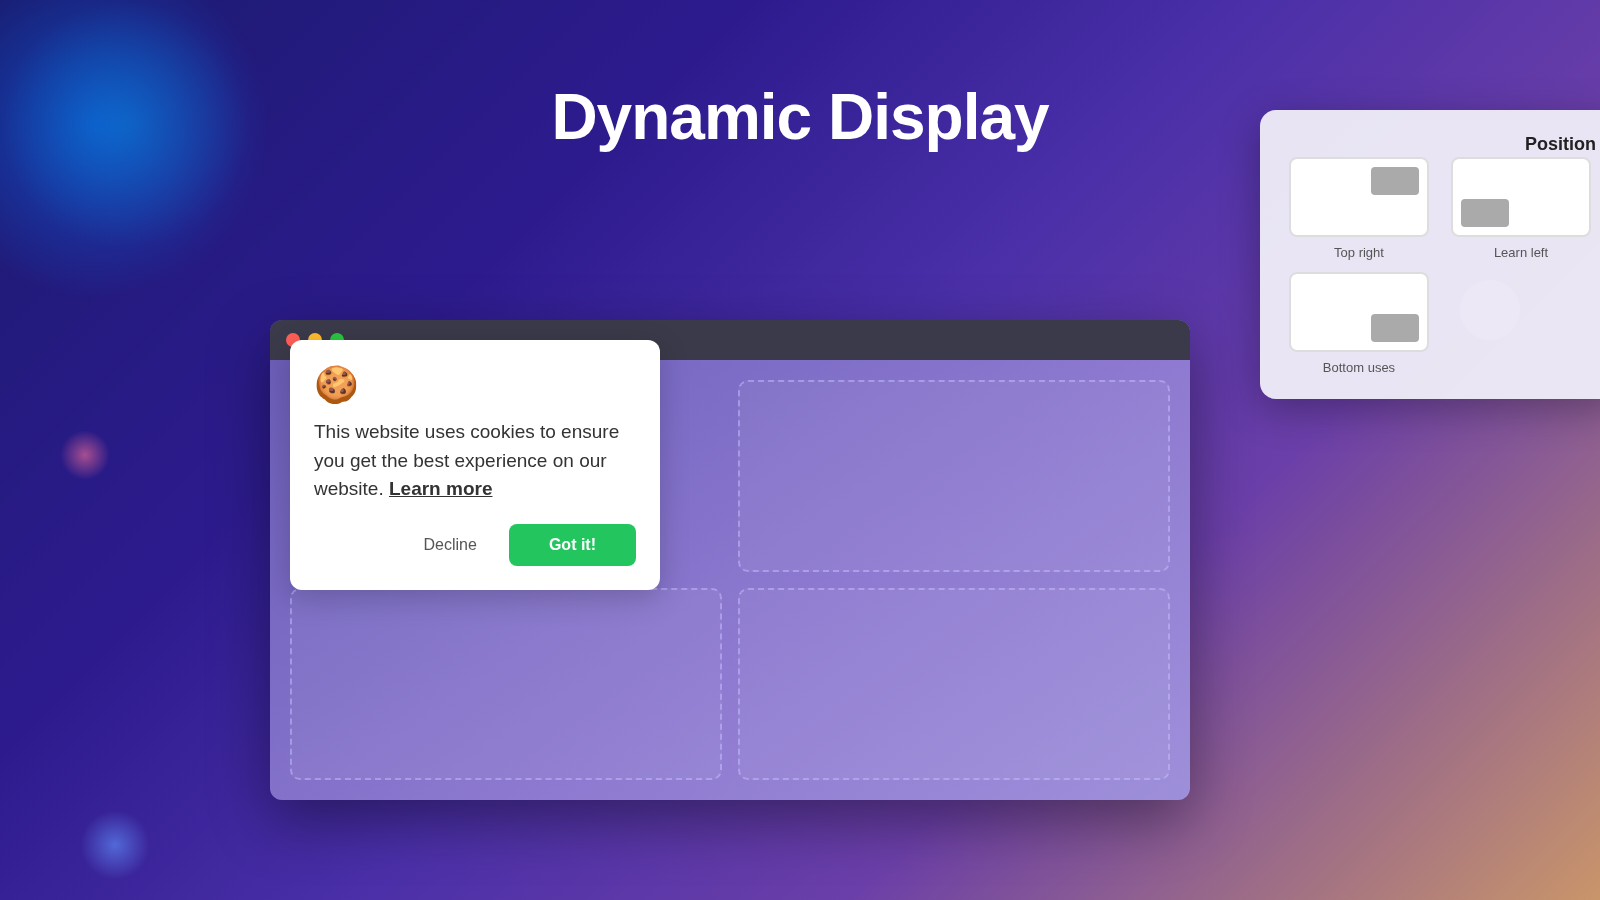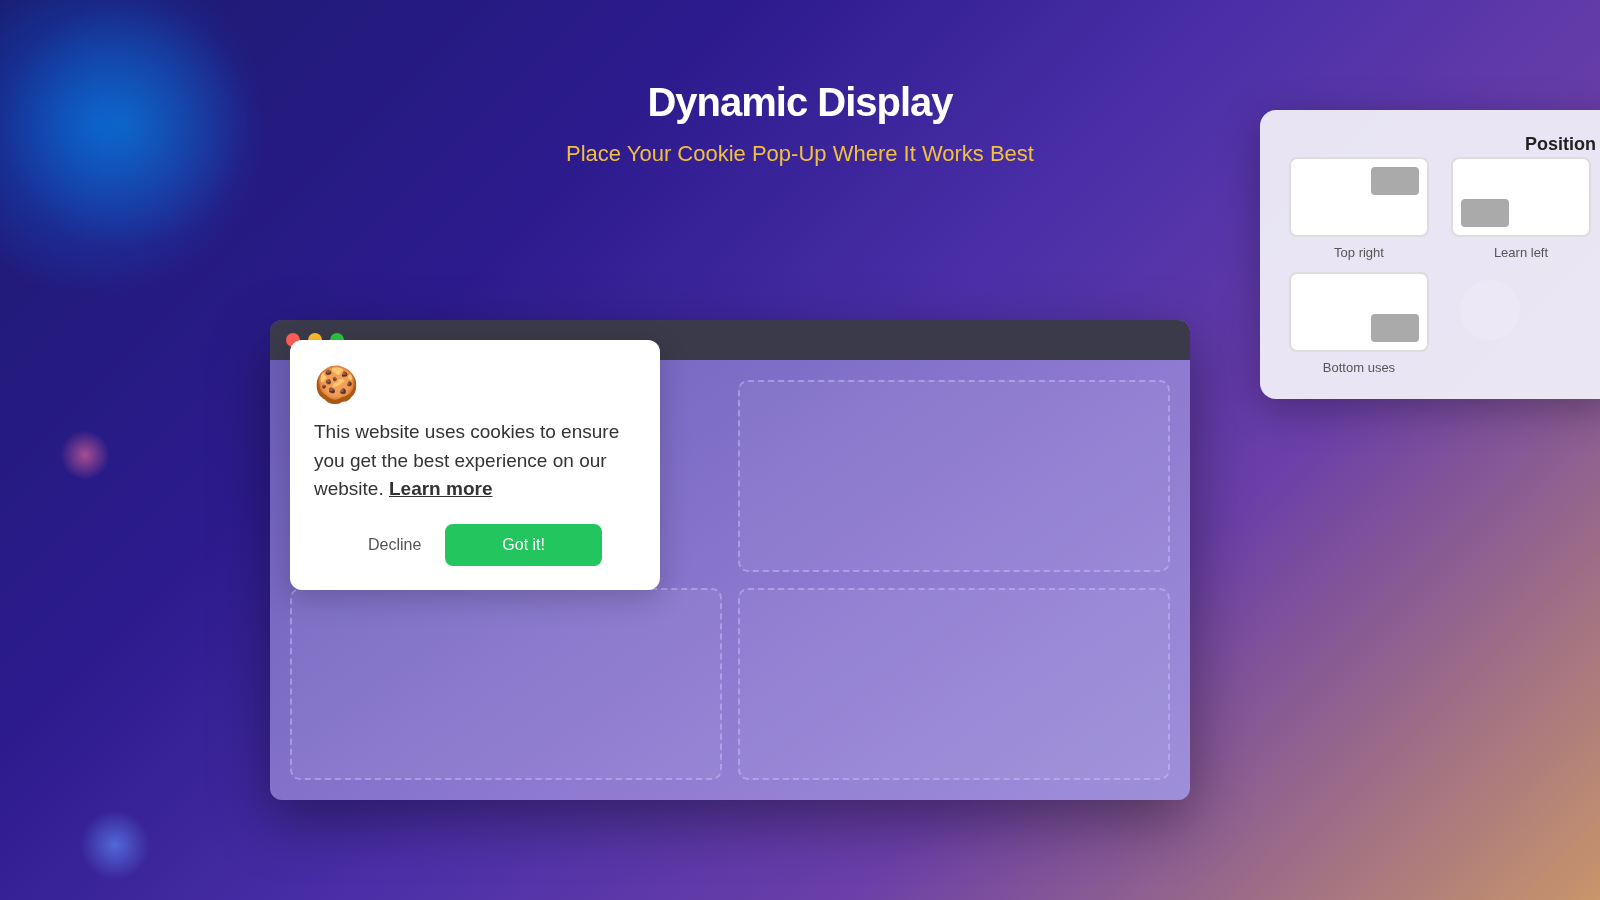--- a/index.html
+++ b/index.html
@@ -65,21 +65,21 @@
       transform: rotate(20deg);
     }
 
     .header {
       text-align: center;
       padding-top: 80px;
       padding-bottom: 40px;
     }
 
     .header h1 {
-      font-size: 40px;
+      font-size: 64px;
       font-weight: 800;
       color: #ffffff;
       letter-spacing: -1px;
       margin-bottom: 16px;
     }
 
     .header p {
       font-size: 22px;
       color: #f0c040;
       font-weight: 500;
@@ -161,43 +161,43 @@
     }
 
     .cookie-text a {
       color: #333;
       font-weight: 700;
       text-decoration: underline;
     }
 
     .cookie-buttons {
       display: flex;
-      gap: 4px;
+      gap: 12px;
       align-items: center;
-      justify-content: center;
+      justify-content: flex-end;
     }
 
     .btn-decline {
       background: transparent;
       border: none;
       color: #555;
       font-size: 16px;
       cursor: pointer;
       font-weight: 500;
       padding: 10px 20px;
     }
 
     .btn-got-it {
       background: #22c55e;
       color: white;
       border: none;
       border-radius: 8px;
-      padding: 12px 57px;
+      padding: 12px 40px;
       font-size: 16px;
-      font-weight: 400;
+      font-weight: 700;
       cursor: pointer;
     }
 
     
     .position-panel {
       position: absolute;
       right: -20px;
       top: 110px;
       width: 360px;
       background: rgba(240, 238, 248, 0.95);
@@ -289,21 +289,20 @@
 <body>
 
 <div class="bg-blob-left"></div>
 <div class="bg-blob-topleft"></div>
 <div class="bg-blob-small-left"></div>
 <div class="bg-blob-bottom-left"></div>
 <div class="bg-blob-top-right"></div>
 
 <div class="header">
   <h1>Dynamic Display</h1>
-  <p>Place Your Cookie Pop-Up Where It Works Best</p>
 </div>
 
 <div class="browser-window">
   <div class="browser-titlebar">
     <div class="window-btn red"></div>
     <div class="window-btn yellow"></div>
     <div class="window-btn green"></div>
   </div>
 
   <div class="browser-content">

